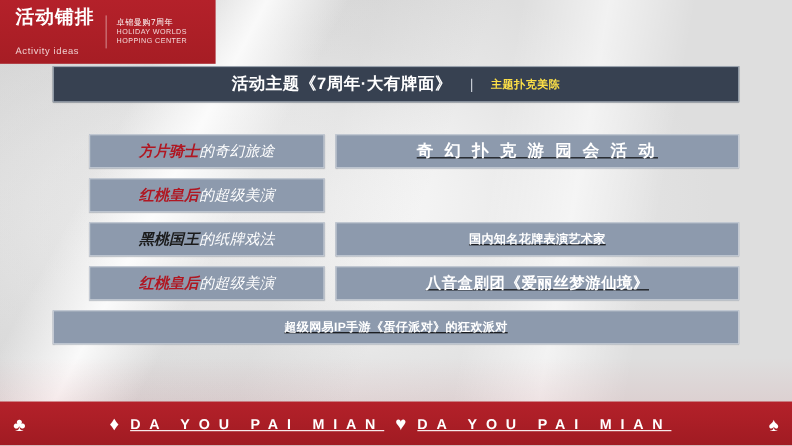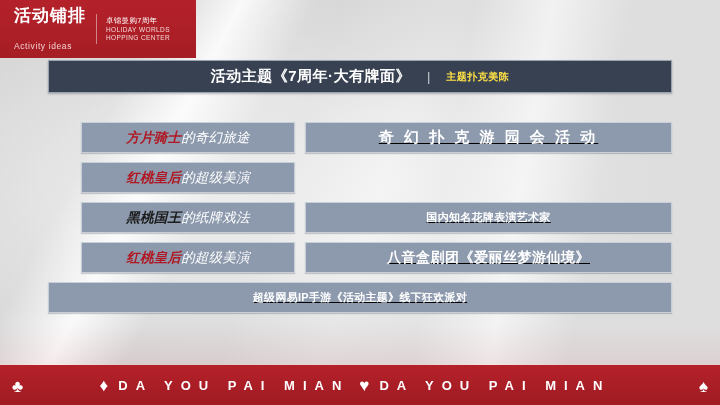--- a/index.html
+++ b/index.html
@@ -208,20 +208,21 @@
     color: #ffffff;
     font-size: 17px;
     line-height: 1;
   }
   .bottombar .marquee {
     color: #ffffff;
     font-size: 13px;
     font-weight: bold;
     letter-spacing: 8px;
     padding: 0 10px;
+    text-decoration: underline;
   }
   .corner-suit-l {
     position: absolute;
     left: 12px;
     bottom: 10px;
     color: #ffffff;
     font-size: 20px;
   }
   .corner-suit-r {
     position: absolute;
@@ -297,21 +298,21 @@
       <div class="row-left">
         <span class="lbl"><span class="hl">红桃皇后</span><span>的超级美演</span></span>
       </div>
       <div class="row-right">
         <span class="txt txt-med">八音盒剧团《爱丽丝梦游仙境》</span>
       </div>
     </div>
 
     <div class="row">
       <div class="row-right">
-        <span class="txt txt-small-b">超级网易IP手游《活动主题》线下狂欢派对</span>
+        <span class="txt txt-small-b">超级网易IP手游《蛋仔派对》的狂欢派对</span>
       </div>
     </div>
 
   </div>
 
   <div class="watermark"></div>
 
   <div class="bottombar">
     <span class="corner-suit-l suit">♣</span>
     <span class="suit">♦</span>

